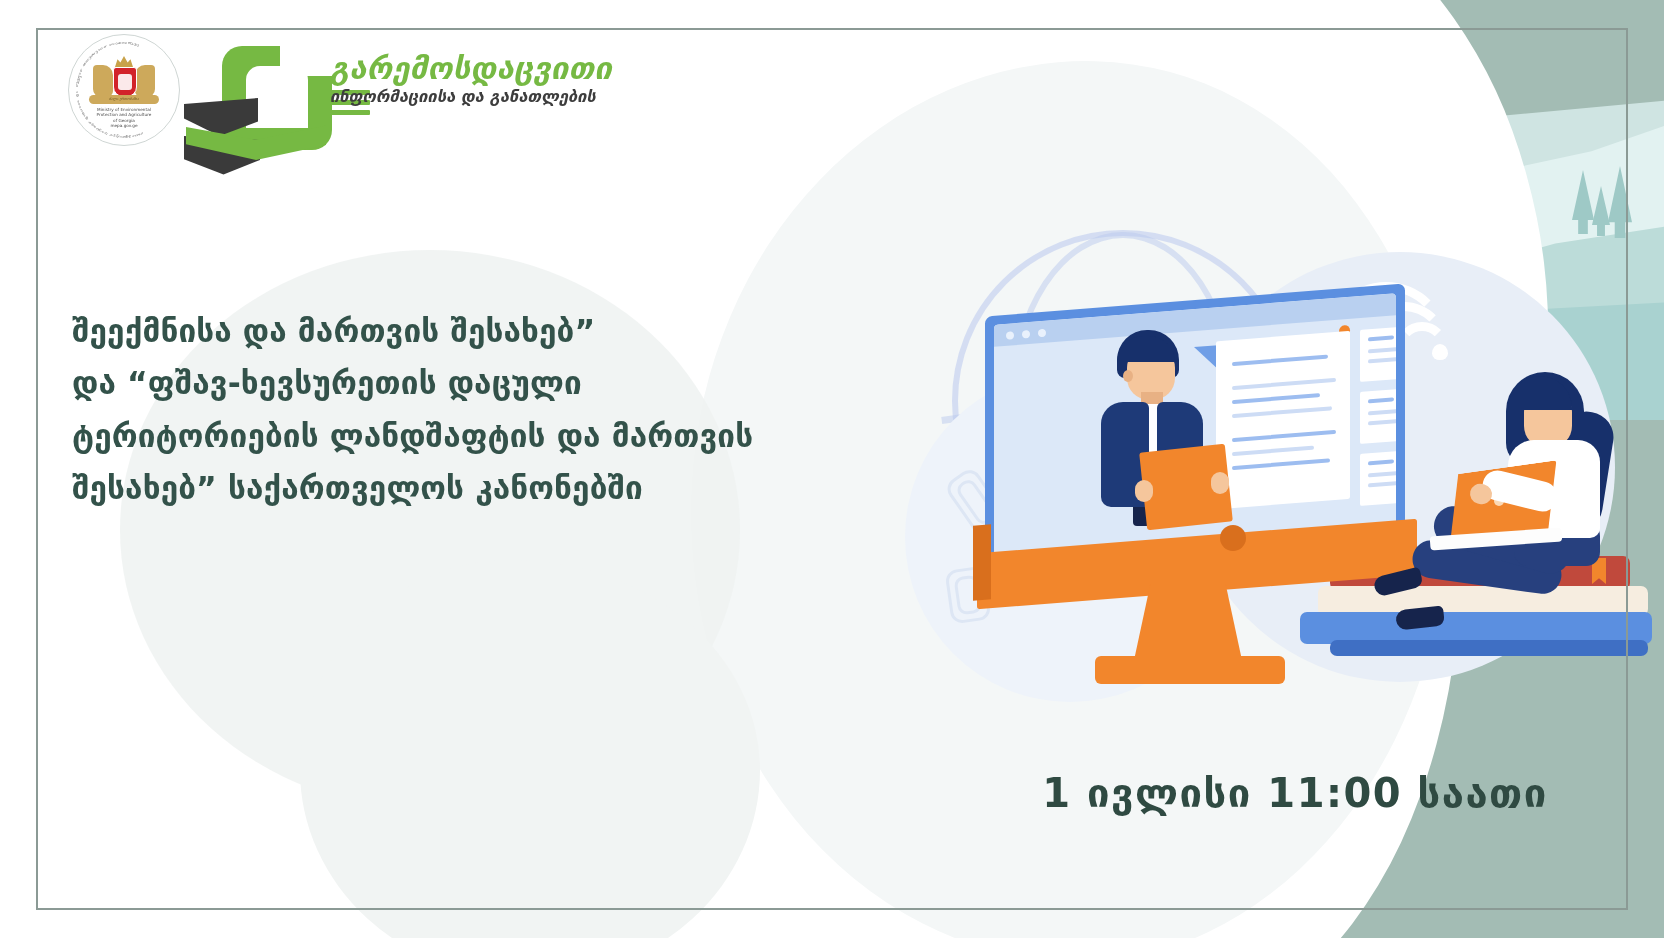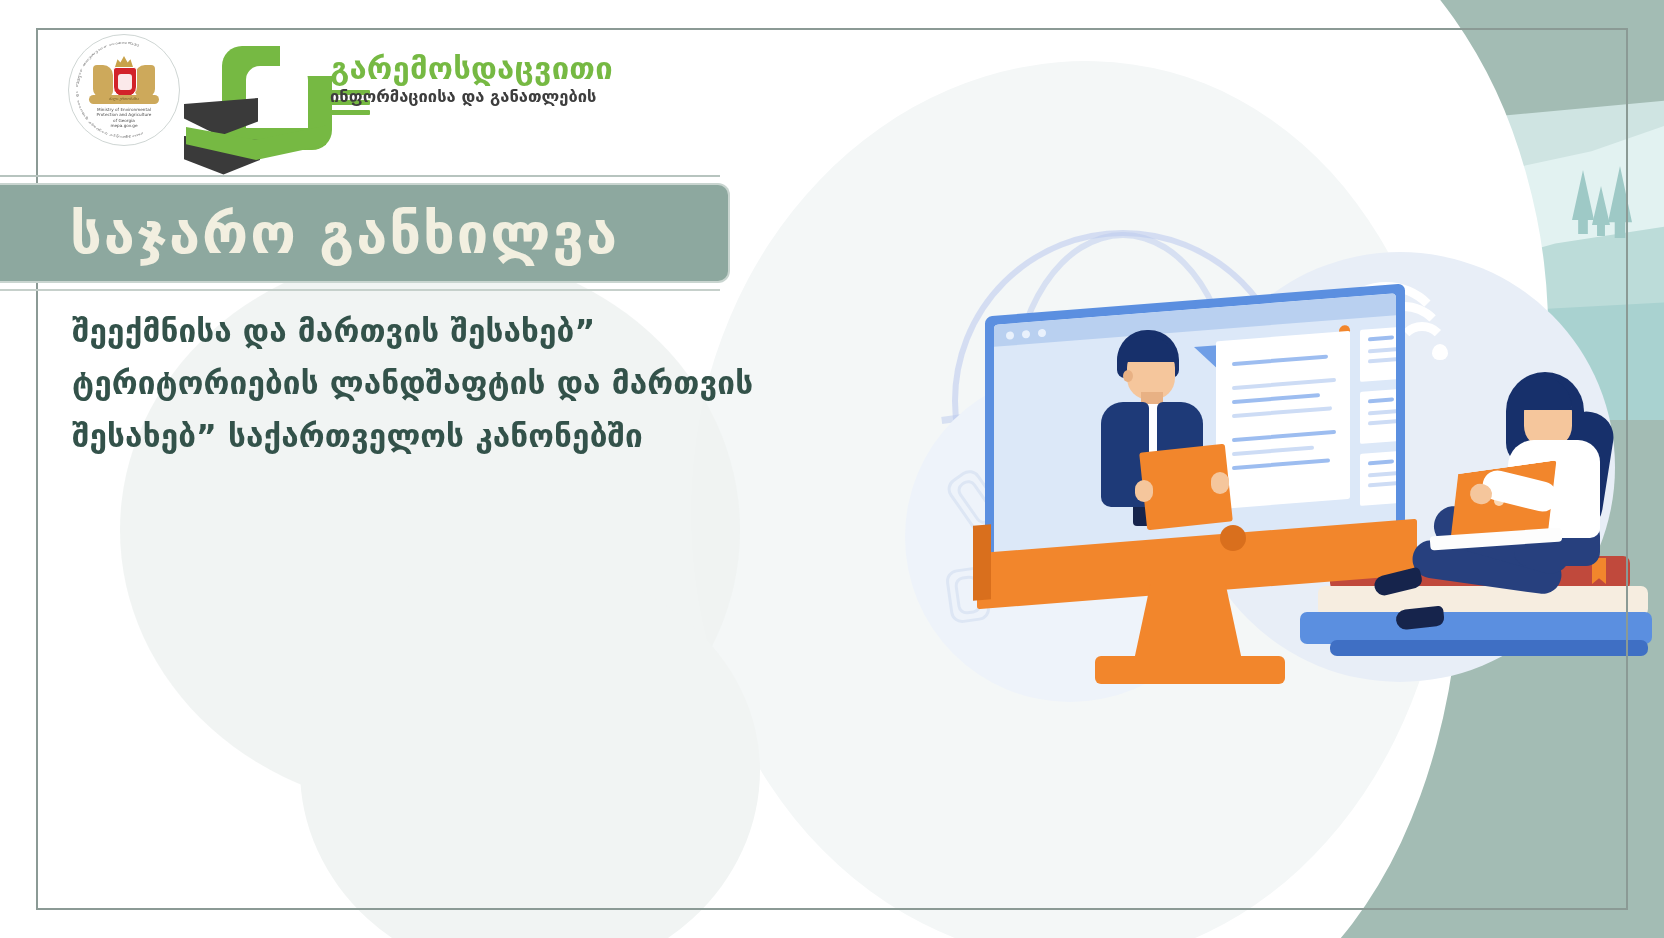--- a/index.html
+++ b/index.html
@@ -170,21 +170,21 @@
   .logo-book{position:absolute;left:-38px;top:52px;width:146px;height:62px;}
   .logo-book .pgl{left:0;top:10px;width:74px;height:38px;
       background:#3a3a3a;clip-path:polygon(0 16%,100% 0,100% 62%,48% 100%,0 54%);}
   .logo-book .pgr{left:70px;top:6px;width:76px;height:40px;background:#3a3a3a;
       clip-path:polygon(0 0,100% 10%,100% 60%,52% 96%,0 58%);}
   .logo-book .grn{position:absolute;left:2px;top:26px;width:140px;height:36px;background:#76b943;
       clip-path:polygon(0 8%,50% 44%,100% 4%,100% 58%,50% 100%,0 56%);}
   .logo-lines{position:absolute;left:108px;top:44px;width:40px;height:26px;}
   .logo-lines b{display:block;height:5px;background:#76b943;margin-bottom:5px;border-radius:1px;}
 
-  .logo-text{position:absolute;left:330px;top:52px;width:330px;}
+  .logo-text{position:absolute;left:330px;top:52px;width:330px;font-style:italic;}
   .lt1{font-size:31px;font-weight:bold;color:#76b943;letter-spacing:.2px;line-height:1.05;}
   .lt2{font-size:16.5px;font-weight:bold;color:#3d3d3d;line-height:1.3;margin-top:1px;}
   .lt3{font-size:25px;font-weight:bold;color:#8cc152;line-height:1.05;margin-top:1px;}
 
   
   .banner-wrap{position:absolute;left:0;top:183px;}
   .banner{position:relative;width:730px;height:100px;background:#8da89f;border-radius:0 12px 12px 0;
       border:2px solid #c9d5d0;border-left:none;box-sizing:border-box;}
   .banner-rule{position:absolute;left:0;top:-8px;width:720px;height:2px;background:#b7c4bf;}
   .banner-rule2{position:absolute;left:0;bottom:-8px;width:720px;height:2px;background:#c6d0cb;}
@@ -434,29 +434,24 @@
       <div class="pgr"></div>
       <div class="grn"></div>
     </div>
   </div>
 
   <div class="logo-text">
     <div class="lt1">გარემოსდაცვითი</div>
     <div class="lt2">ინფორმაციისა და განათლების</div>
   </div>
 
-  <div class="banner-wrap">
-    <div class="banner-rule"></div>
-    <div class="banner">
-      <h1>საჯარო განხილვა</h1>
-    </div>
-    <div class="banner-rule2"></div>
-  </div>
 
   <div class="body-text">
     <p>შეექმნისა და მართვის შესახებ”</p>
+    <p>და “ფშავ-ხევსურეთის დაცული</p>
     <p>ტერიტორიების ლანდშაფტის და მართვის</p>
     <p>შესახებ” საქართველოს კანონებში</p>
   </div>
 
 
+  <div class="datetime">1 ივლისი 11:00  საათი</div>
 
 </div>
 
 </body></html>

